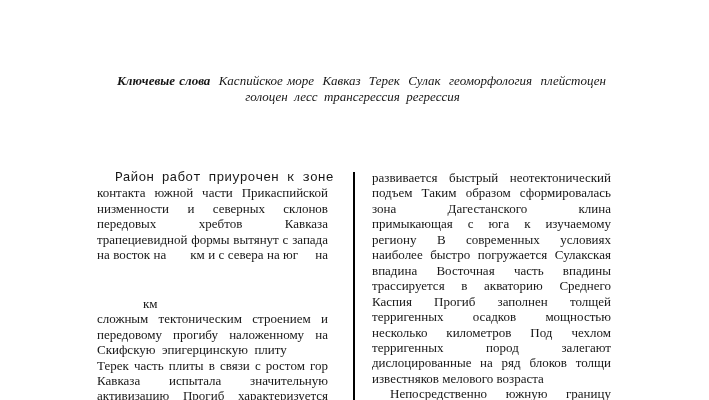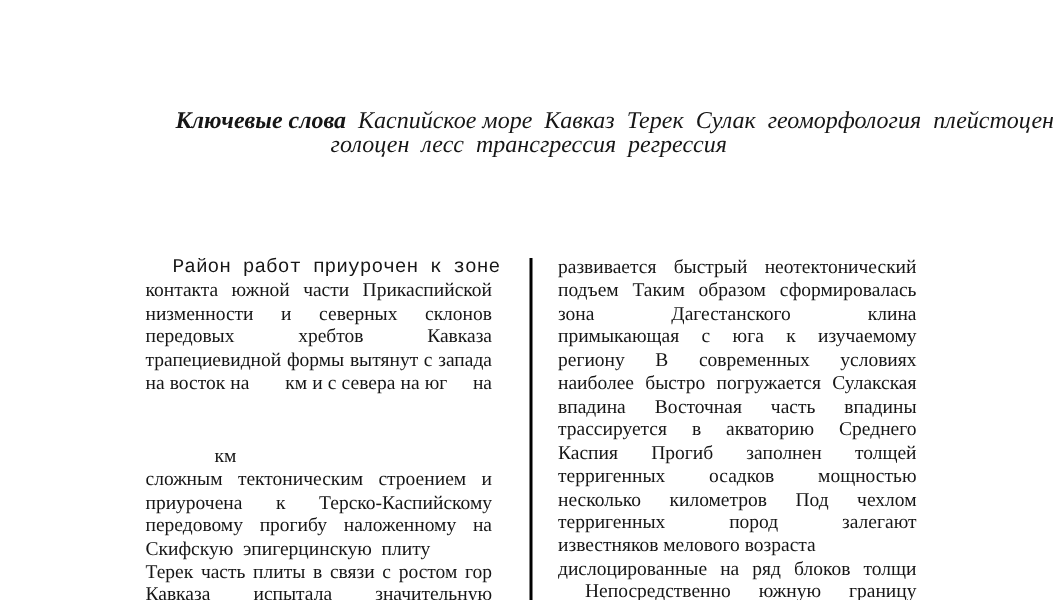--- a/index.html
+++ b/index.html
@@ -11,21 +11,21 @@
     overflow: hidden;
     font-family: "Liberation Serif", "DejaVu Serif", serif;
     color: #161616;
   }
   
   .keywords {
     position: absolute;
     left: 99px;
     top: 73px;
     width: 507px;
-    font-size: 16px;
+    font-size: 13px;
     line-height: 15.5px;
     font-style: italic;
   }
   .kw-line1 {
     white-space: nowrap;
     text-indent: 18px;
     text-align: justify;
     text-align-last: justify;
   }
   .kw-label { font-weight: bold; }
@@ -69,21 +69,20 @@
 
   <div class="col col-left" id="col-left">
       <div class="line" style="text-indent: 18px; font-family: Liberation Mono, monospace;">Район работ приурочен к зоне</div>
       <div class="line">контакта южной части Прикаспийской</div>
       <div class="line">низменности и северных склонов</div>
       <div class="line">передовых хребтов Кавказа</div>
       <div class="line">трапециевидной формы вытянут с запада</div>
       <div class="line">на восток на &nbsp;&nbsp;&nbsp;&nbsp;&nbsp; км и с севера на юг &nbsp;&nbsp;&nbsp; на</div>
       <div class="line align-left" style="text-indent: 46px; margin-top: 33px;">км</div>
       <div class="line">сложным тектоническим строением и</div>
-      <div class="line">приурочена к Терско-Каспийскому</div>
       <div class="line">передовому прогибу наложенному на</div>
       <div class="line align-left">Скифскую &nbsp;эпигерцинскую &nbsp;плиту</div>
       <div class="line">Терек часть плиты в связи с ростом гор</div>
       <div class="line">Кавказа испытала значительную</div>
       <div class="line">активизацию Прогиб характеризуется</div>
     </div>
 
   <div class="divider"></div>
 
   <div class="col col-right" id="col-right">
@@ -92,18 +91,18 @@
       <div class="line">зона Дагестанского клина</div>
       <div class="line">примыкающая с юга к изучаемому</div>
       <div class="line">региону В современных условиях</div>
       <div class="line">наиболее быстро погружается Сулакская</div>
       <div class="line">впадина Восточная часть впадины</div>
       <div class="line">трассируется в акваторию Среднего</div>
       <div class="line">Каспия Прогиб заполнен толщей</div>
       <div class="line">терригенных осадков мощностью</div>
       <div class="line">несколько километров Под чехлом</div>
       <div class="line">терригенных пород залегают</div>
+      <div class="line">дислоцированные на ряд блоков толщи</div>
       <div class="line align-left">известняков мелового возраста</div>
-      <div class="line">дислоцированные на ряд блоков толщи</div>
       <div class="line" style="text-indent: 18px;">Непосредственно южную границу</div>
     </div>
 
 </div>
 
 </body></html>

